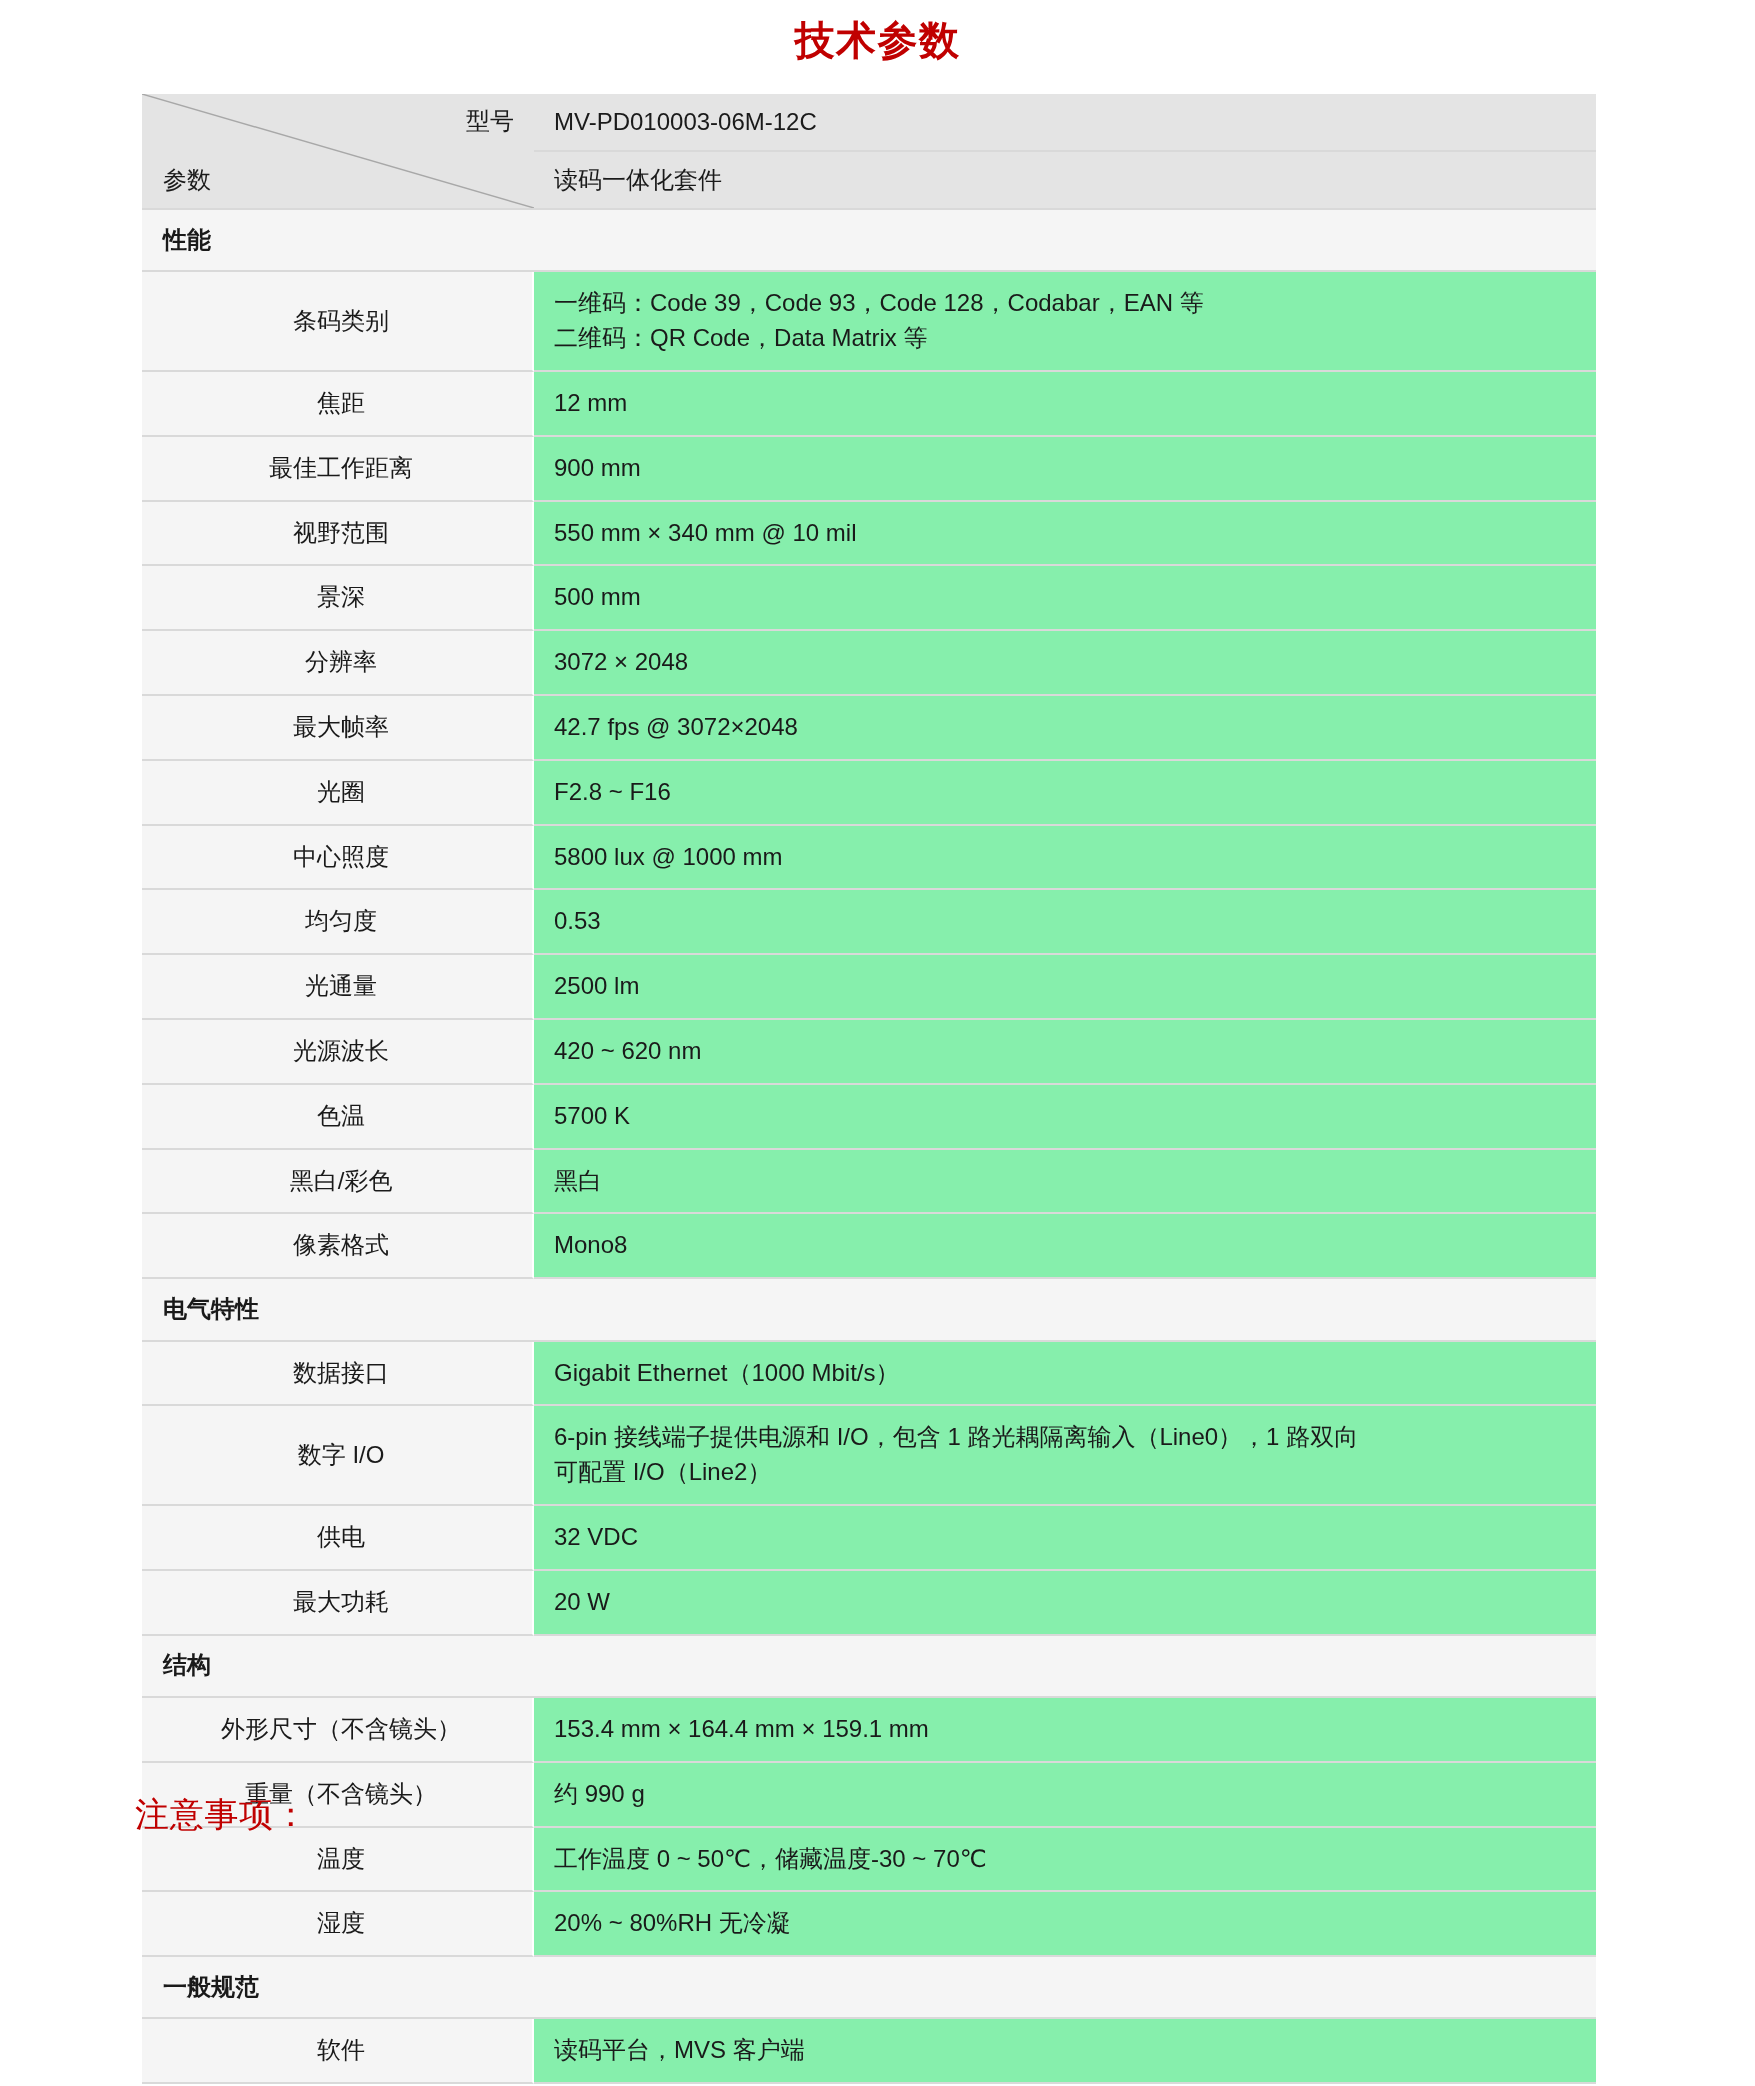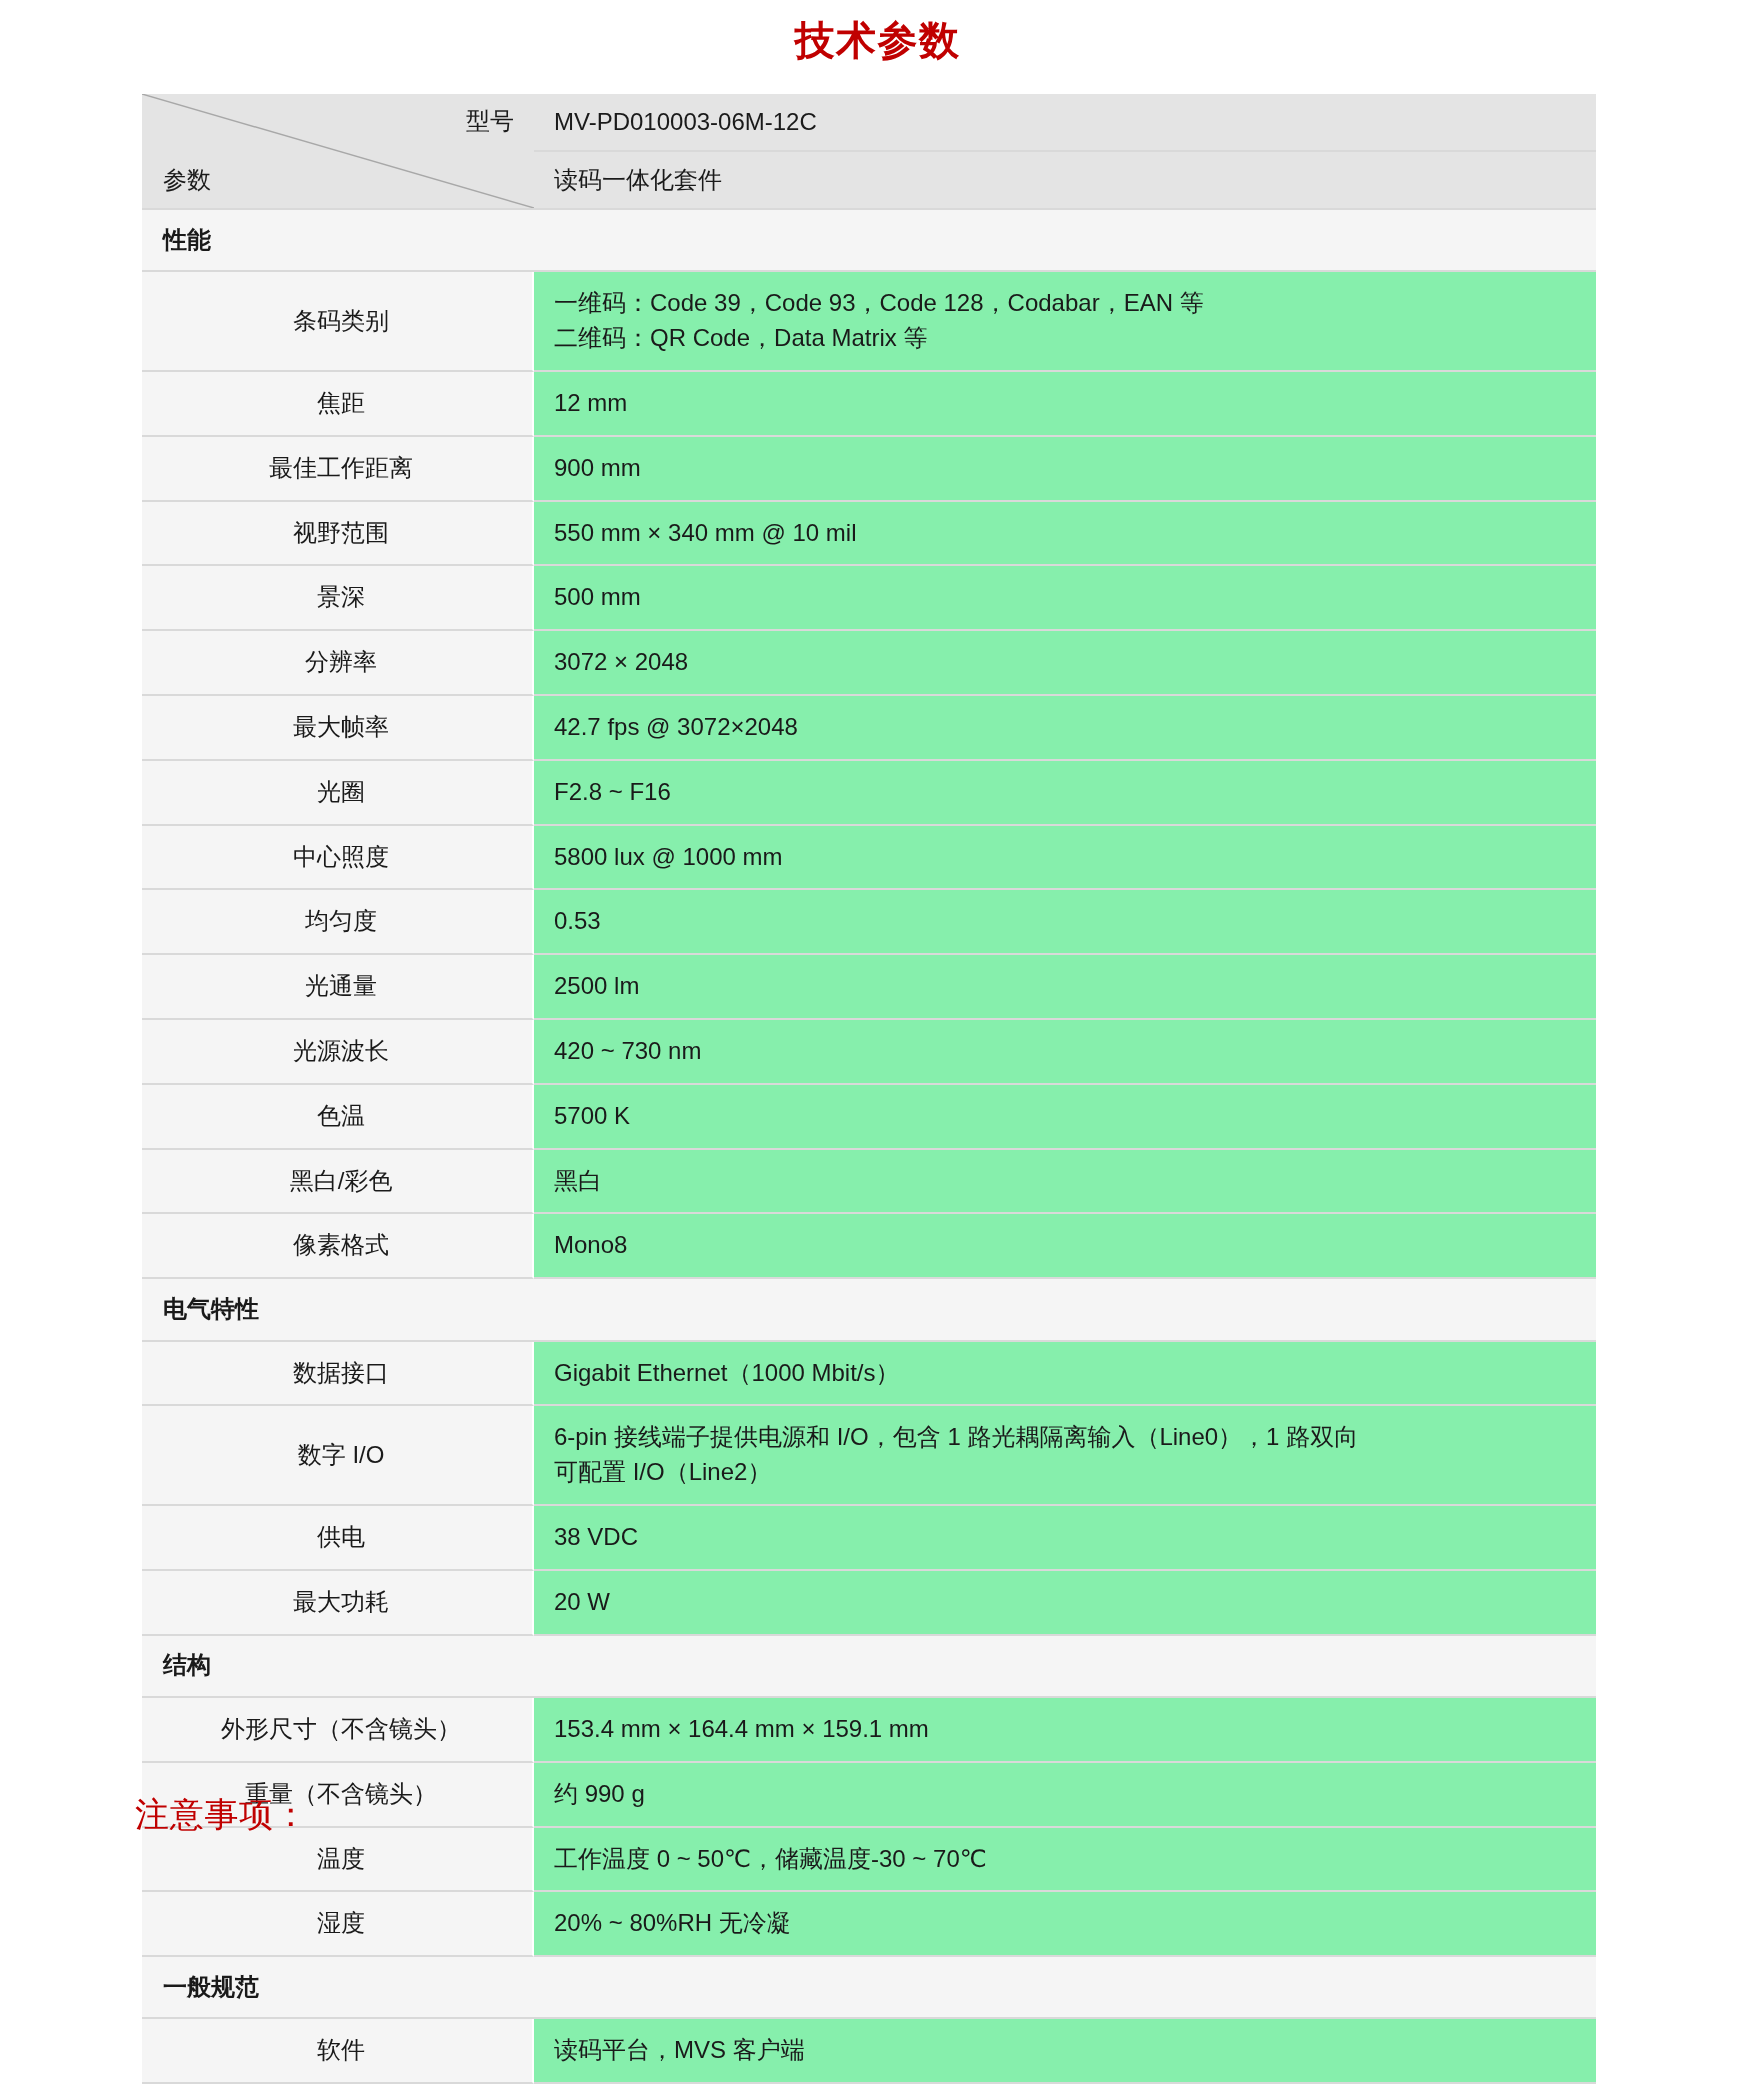--- a/index.html
+++ b/index.html
@@ -235,21 +235,21 @@
         </tr>
         <tr class="data-row">
           <td class="label-cell">光通量</td>
           <td class="value-cell">
             <span class="line">2500 lm</span>
           </td>
         </tr>
         <tr class="data-row">
           <td class="label-cell">光源波长</td>
           <td class="value-cell">
-            <span class="line">420 ~ 730 nm</span>
+            <span class="line">420 ~ 620 nm</span>
           </td>
         </tr>
         <tr class="data-row">
           <td class="label-cell">色温</td>
           <td class="value-cell">
             <span class="line">5700 K</span>
           </td>
         </tr>
         <tr class="data-row">
           <td class="label-cell">黑白/彩色</td>
@@ -275,21 +275,21 @@
         <tr class="data-row">
           <td class="label-cell">数字 I/O</td>
           <td class="value-cell">
             <span class="line">6-pin 接线端子提供电源和 I/O，包含 1 路光耦隔离输入（Line0），1 路双向</span>
             <span class="line">可配置 I/O（Line2）</span>
           </td>
         </tr>
         <tr class="data-row">
           <td class="label-cell">供电</td>
           <td class="value-cell">
-            <span class="line">38 VDC</span>
+            <span class="line">32 VDC</span>
           </td>
         </tr>
         <tr class="data-row">
           <td class="label-cell">最大功耗</td>
           <td class="value-cell">
             <span class="line">20 W</span>
           </td>
         </tr>
         <tr class="section-row">
           <td colspan="2">结构</td>

